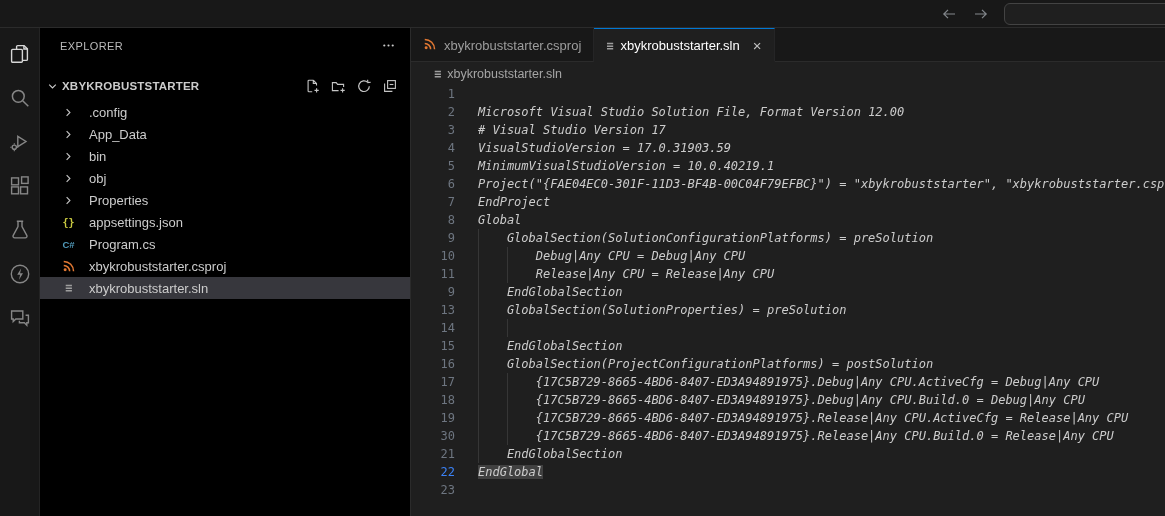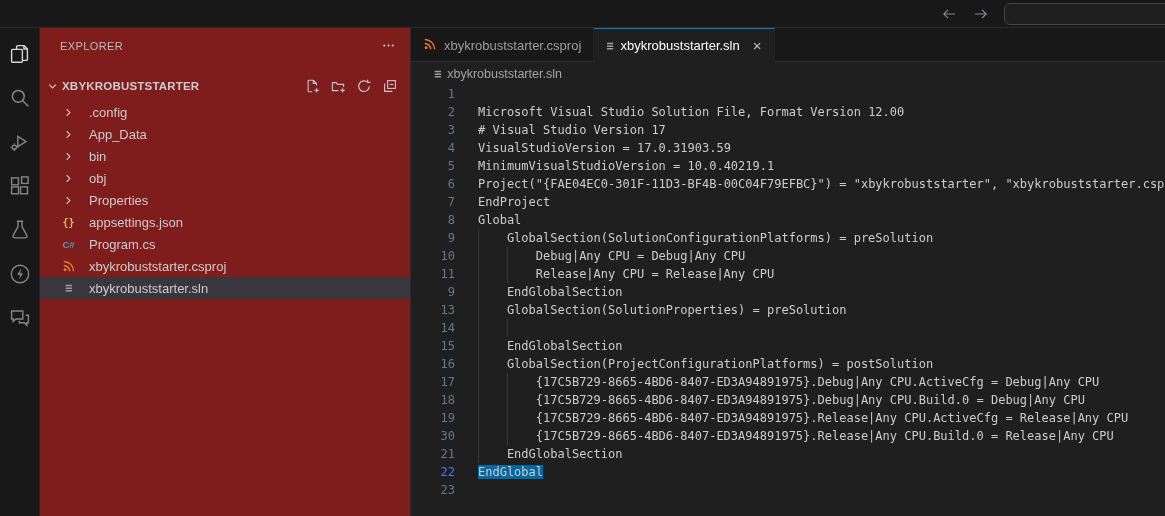--- a/index.html
+++ b/index.html
@@ -17,21 +17,21 @@
   .cmd-center { position:absolute; left:1004px; top:3px; width:200px; height:22px;
     background:#1f1f1f; border:1px solid #434343; border-radius:6px; }
   
   #activitybar { position:absolute; top:28px; left:0; width:40px; height:488px;
     background:#181818; border-right:1px solid #242424;
     display:flex; flex-direction:column; align-items:center; padding-top:13px; gap:19px; }
   .act-icon { width:25px; height:25px; color:#868686; display:flex; align-items:center; justify-content:center; cursor:pointer; }
   .act-icon.active { color:#d7d7d7; }
   
   #sidebar { position:absolute; top:28px; left:40px; width:371px; height:488px;
-    background:#7f1d1d; border-right:1px solid #2b2b2b; font-size:13px; }
+    background:#000000; border-right:1px solid #2b2b2b; font-size:13px; }
   .sb-header { height:35px; display:flex; align-items:center; padding:0 12px 0 20px; }
   .sb-title { font-size:11px; color:#bbbbbb; letter-spacing:.4px; flex:1; }
   .sb-more { color:#cccccc; width:20px; height:20px; display:flex; align-items:center; justify-content:center; }
   .sb-section { height:24px; display:flex; align-items:center; padding:0 12px 0 4px;margin-top:11px; }
   .sb-section .twist { width:16px; height:16px; display:flex; align-items:center; justify-content:center; }
   .sb-section-name { font-weight:bold; font-size:11.5px; color:#cccccc; letter-spacing:.2px; flex:1; margin-left:2px; }
   .sb-actions { display:flex; gap:9px; }
   .sb-action { width:17px; height:17px; color:#c5c5c5; display:flex; align-items:center; justify-content:center; cursor:pointer; }
   #tree { margin-top:3px; }
   .row { height:22px; display:flex; align-items:center; padding-left:20px; cursor:pointer; color:#cccccc;gap:8px; }
@@ -46,23 +46,23 @@
     color:#9d9d9d; min-width:0; }
   .tab.active { background:#1f1f1f; color:#ffffff; border-top-color:#0078d4; border-bottom-color:#1f1f1f; }
   .tab-close { font-size:15px; color:#c2c2c2; margin-left:6px; line-height:1; cursor:pointer; }
   .tab-fill { flex:1; border-bottom:1px solid #2b2b2b; }
   #breadcrumb { height:23px; display:flex; align-items:center; padding-left:23px; gap:6px;
     color:#a5a5a5; font-size:12.5px; background:#1f1f1f; }
   #code { font-family:"DejaVu Sans Mono", monospace; font-size:12px; line-height:18px; overflow:hidden; }
   .cl { display:flex; height:18px; white-space:pre; cursor:text; }
   .ln { width:44px; text-align:right; color:#6e7681; flex:none; user-select:none; }
   .ln.cur { color:#3b82f6; }
-  .ctext { padding-left:23px; color:#cccccc; }
+  .ctext { padding-left:23px; color:#cccccc;font-style:italic; }
   .ind { display:inline-block; width:4ch; height:18px; border-left:1px solid #363636; vertical-align:top; }
-  .selword { background:#0369a1; }
+  .selword { background:#404040; }
   .mini-glyph { font-family:"DejaVu Sans Mono", monospace; }
 </style>
 </head>
 <body>
 
 <div id="root">
 
   <div id="titlebar">
     <div class="nav-arrows">
       <div class="nav-btn">

